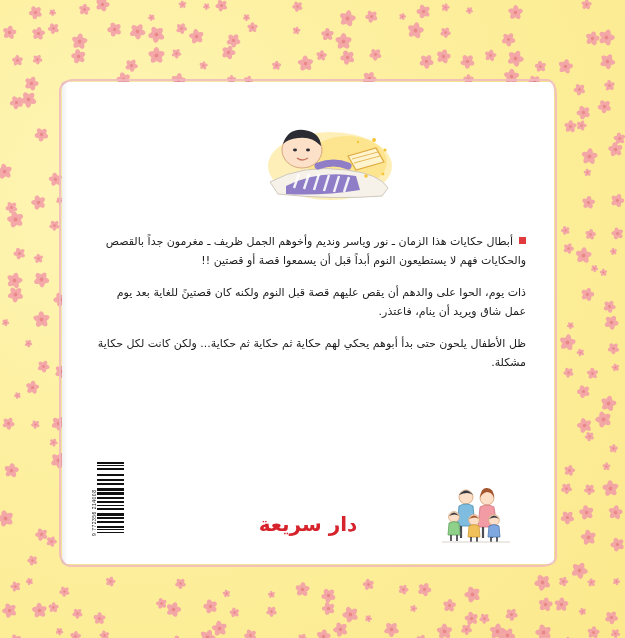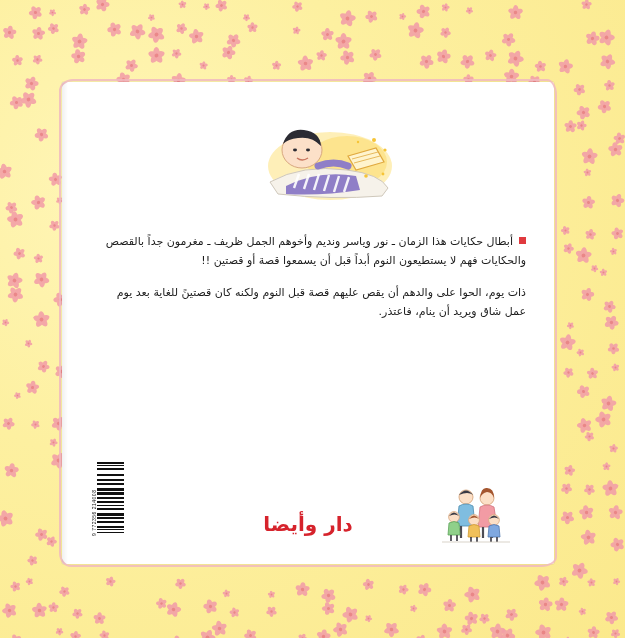--- a/index.html
+++ b/index.html
@@ -1886,25 +1886,28 @@
       </svg>
     </div>
 
     <div class="text-block">
       <p class="para">
         <span class="bullet"></span><span>أبطال حكايات هذا الزمان ـ نور وياسر ونديم وأخوهم الجمل ظريف ـ مغرمون جداً بالقصص والحكايات فهم لا يستطيعون النوم أبداً قبل أن يسمعوا قصة أو قصتين !!</span>
       </p>
       <p class="para">
         <span>ذات يوم، الحوا على والدهم أن يقص عليهم قصة قبل النوم ولكنه كان قصتينً للغاية بعد يوم عمل شاق ويريد أن ينام، فاعتذر.</span>
       </p>
+      <p class="para">
+        <span>ظل الأطفال يلحون حتى بدأ أبوهم يحكي لهم حكاية ثم حكاية ثم حكاية... ولكن كانت لكل حكاية مشكلة.</span>
+      </p>
       <div class="spacer"></div>
     </div>
 
     <div class="publisher">
-      <div class="publisher-name">دار وأيضا</div>
+      <div class="publisher-name">دار سريعة</div>
     </div>
 
     <div class="barcode">
       <div class="num">9 772356 214008</div>
       <div class="bars" id="barcode-bars">
           <i style="height:2px;margin-bottom:1px"></i>
           <i style="height:1px;margin-bottom:2px"></i>
           <i style="height:2px;margin-bottom:3px"></i>
           <i style="height:2px;margin-bottom:3px"></i>
           <i style="height:2px;margin-bottom:2px"></i>

